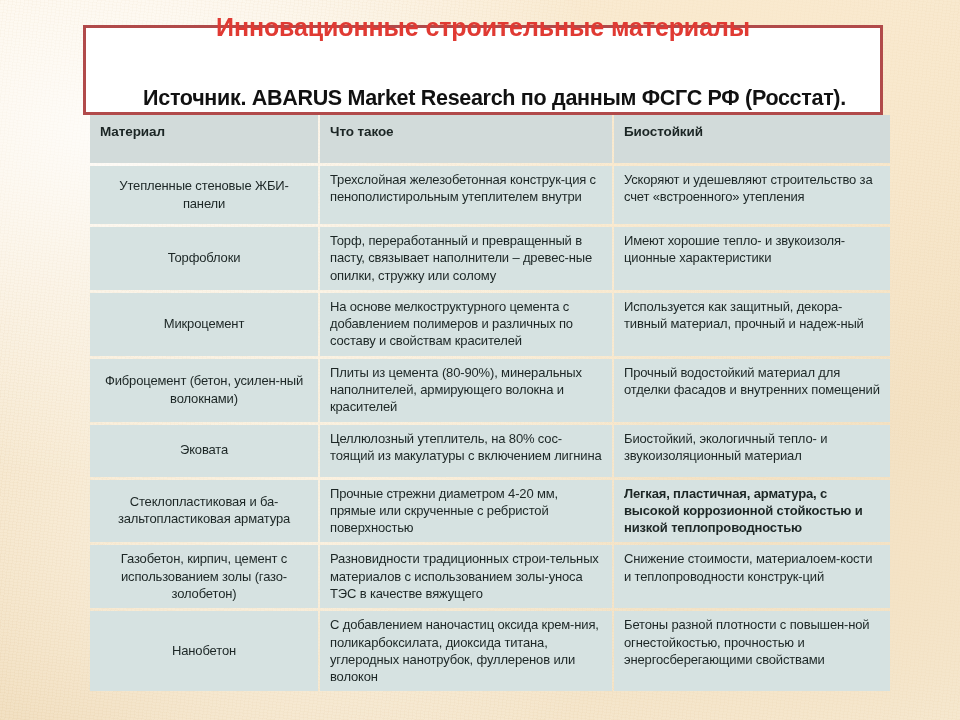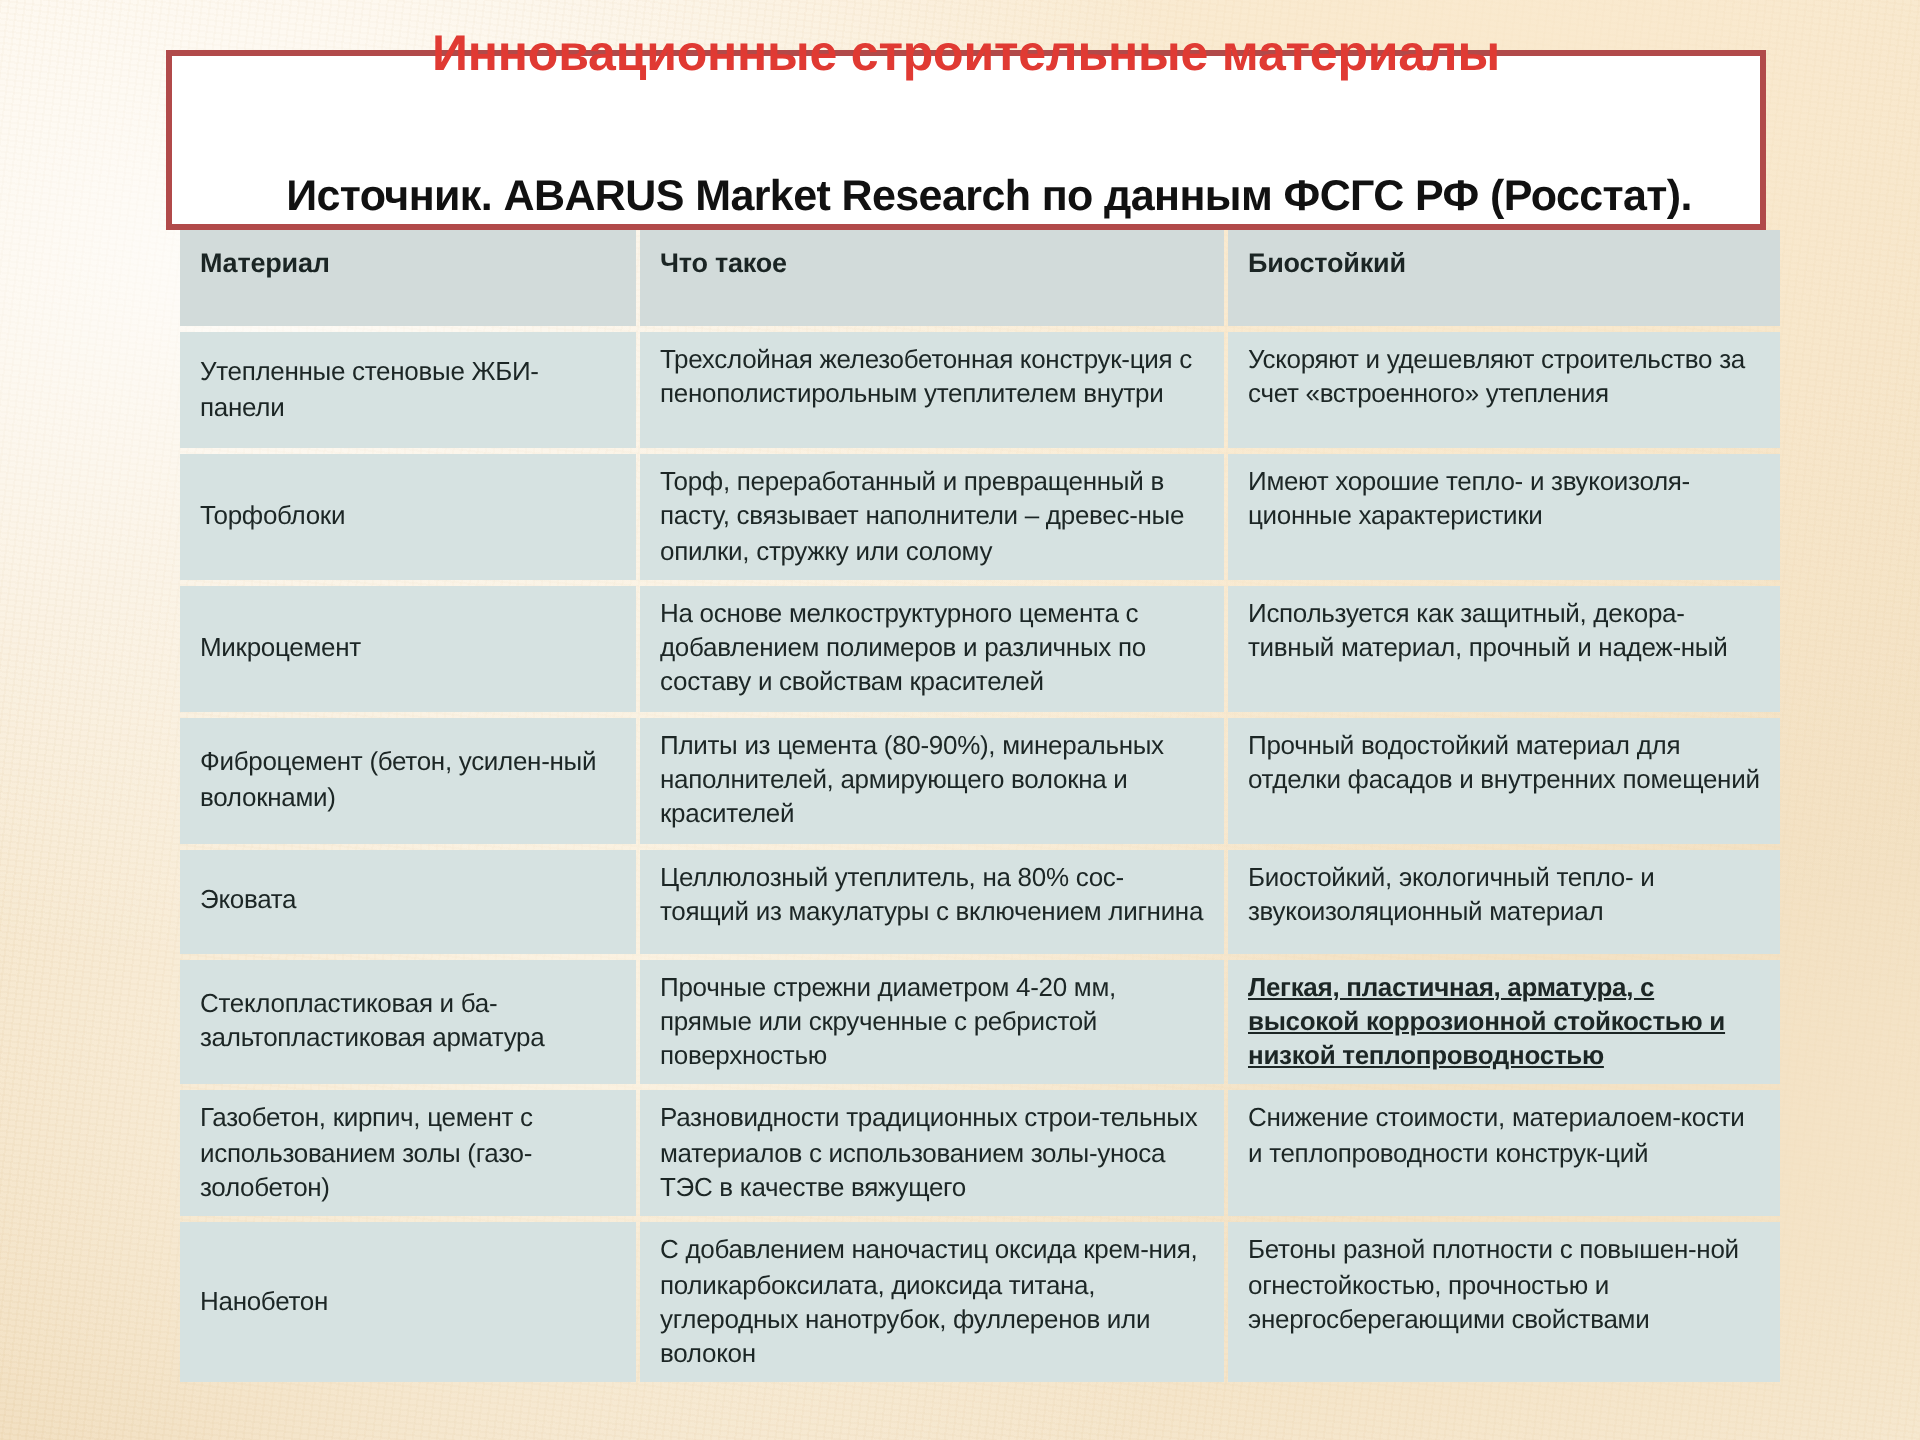--- a/index.html
+++ b/index.html
@@ -106,24 +106,24 @@
     color: #1c2625;
     font-size: 13px;
     line-height: 1.33;
     padding: 5px 10px 6px 10px;
     vertical-align: top;
     letter-spacing: -0.15px;
     box-sizing: border-box;
   }
   tbody td.name-cell {
     vertical-align: middle;
+    text-align: center;
   }
   tbody td.bold {
     font-weight: bold;
-    text-decoration: underline;
   }
   tbody tr.r-tall td { height: 58px; }
   tbody tr.r-mid  td { height: 52px; }
   tbody tr.r-short td { height: 42px; }
 </style>
 </head>
 <body>
 
 <div id="paper-bg"></div>
 

